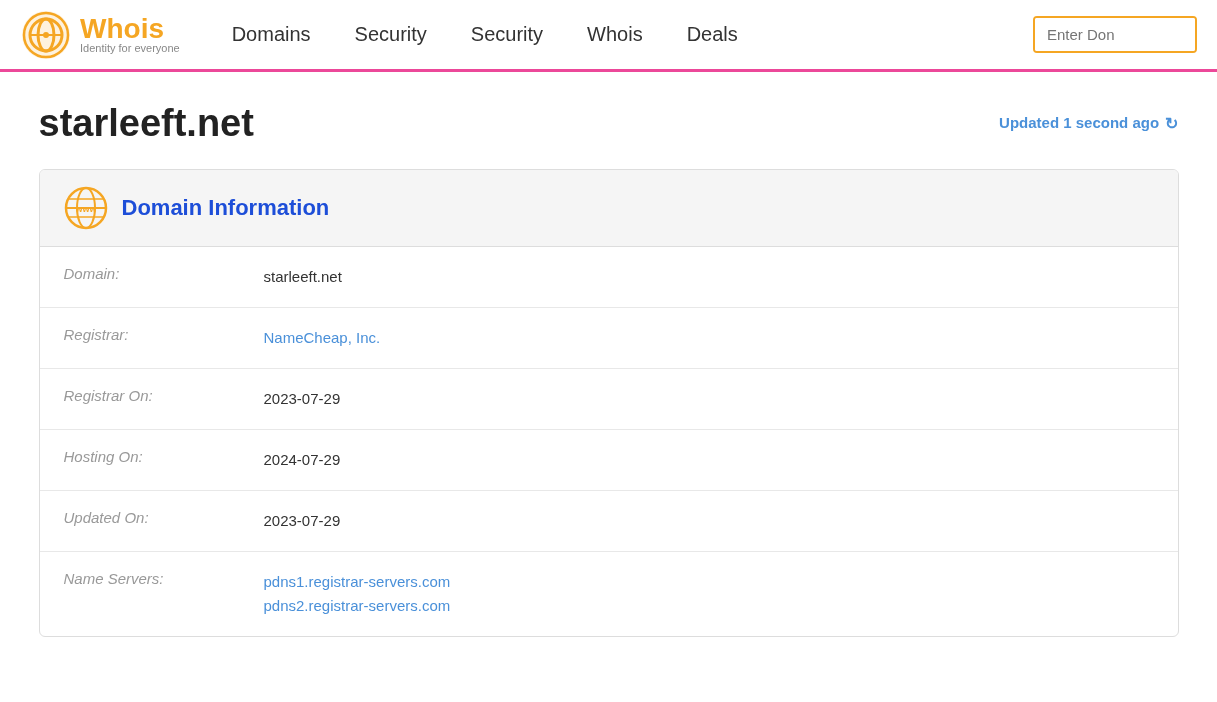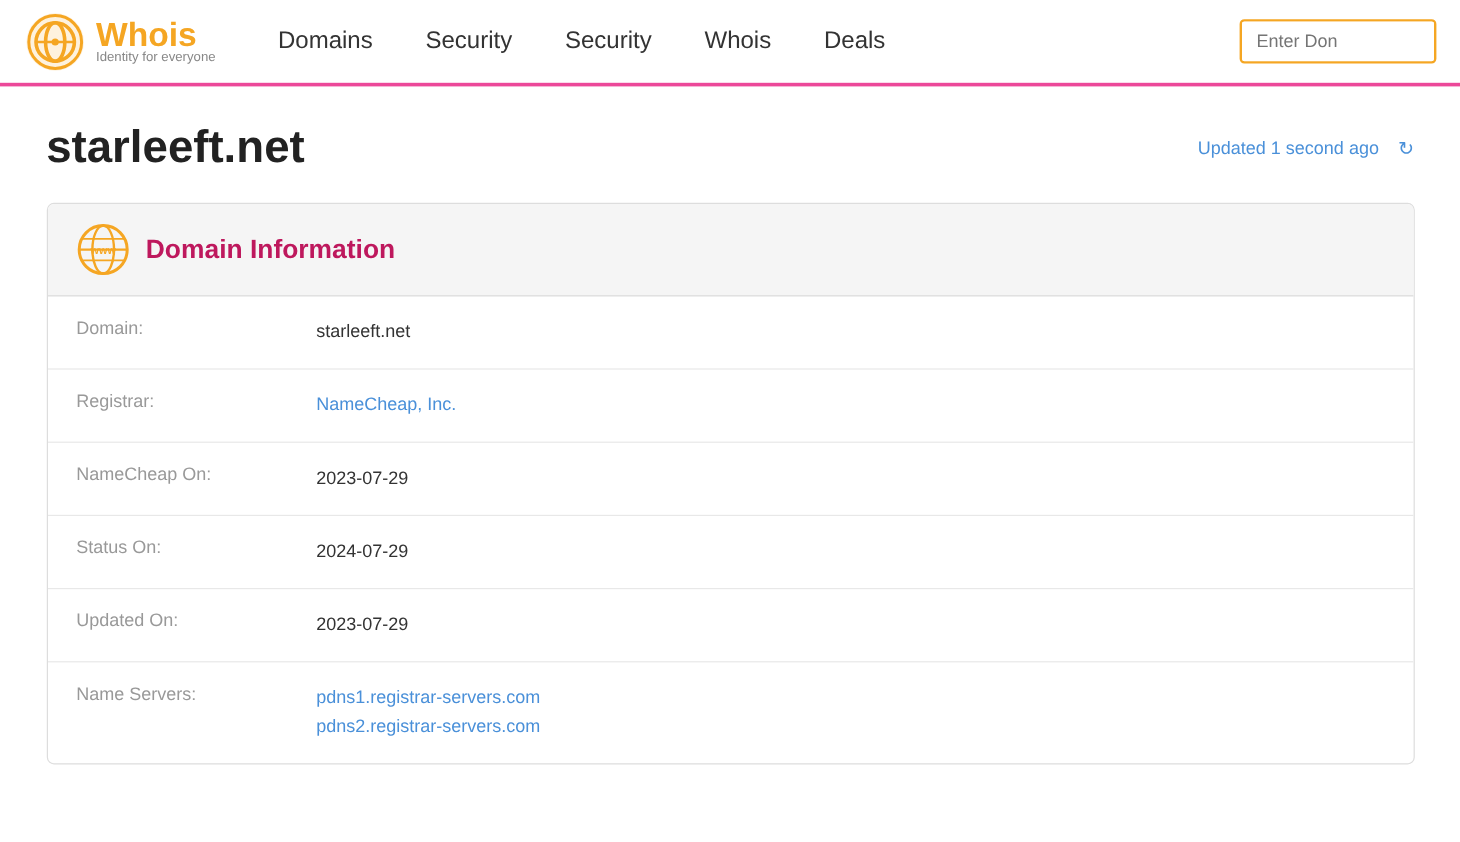--- a/index.html
+++ b/index.html
@@ -86,23 +86,23 @@
     }
     .page-title {
       font-size: 38px;
       font-weight: bold;
       color: #222;
     }
     .updated-status {
       font-size: 15px;
       color: #4a90d9;
       display: flex;
-      align-items: center;
-      gap: 16px;
+      gap: 6px;
       cursor: pointer;
+      font-weight: bold;
     }
     .refresh-icon {
       font-size: 16px;
       color: #4a90d9;
     }
 
     
     .domain-card {
       border: 1px solid #ddd;
       border-radius: 6px;
@@ -117,36 +117,37 @@
       border-bottom: 1px solid #ddd;
       text-align: center;
     }
     .www-icon {
       width: 44px;
       height: 44px;
     }
     .card-header-title {
       font-size: 22px;
       font-weight: bold;
-      color: #be185d;
+      color: #1d4ed8;
     }
     .info-row {
       display: flex;
       border-bottom: 1px solid #e8e8e8;
       padding: 18px 24px;
       align-items: flex-start;
     }
     .info-row:last-child {
       border-bottom: none;
     }
     .info-label {
       width: 200px;
       min-width: 200px;
       color: #999;
       font-size: 15px;
+      font-style: italic;
     }
     .info-value {
       color: #333;
       font-size: 15px;
       line-height: 1.6;
     }
     .info-value.link-style {
       color: #4a90d9;
     }
   </style>
@@ -209,25 +210,25 @@
 
     <div class="info-row">
       <span class="info-label">Domain:</span>
       <span class="info-value">starleeft.net</span>
     </div>
     <div class="info-row">
       <span class="info-label">Registrar:</span>
       <span class="info-value link-style">NameCheap, Inc.</span>
     </div>
     <div class="info-row">
-      <span class="info-label">NameCheap On:</span>
+      <span class="info-label">Registrar On:</span>
       <span class="info-value">2023-07-29</span>
     </div>
     <div class="info-row">
-      <span class="info-label">Status On:</span>
+      <span class="info-label">Hosting On:</span>
       <span class="info-value">2024-07-29</span>
     </div>
     <div class="info-row">
       <span class="info-label">Updated On:</span>
       <span class="info-value">2023-07-29</span>
     </div>
     <div class="info-row">
       <span class="info-label">Name Servers:</span>
       <span class="info-value link-style">
         pdns1.registrar-servers.com<br>

